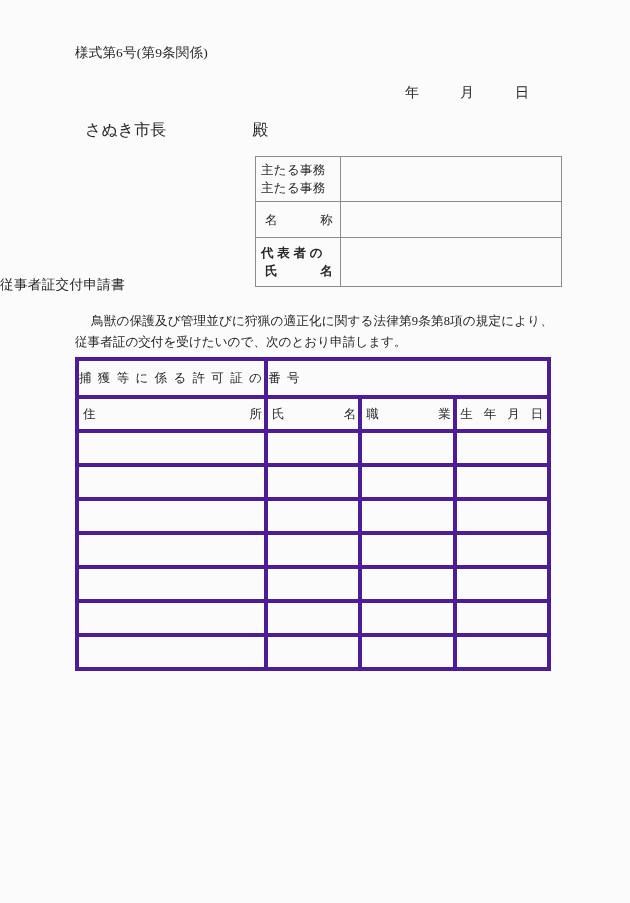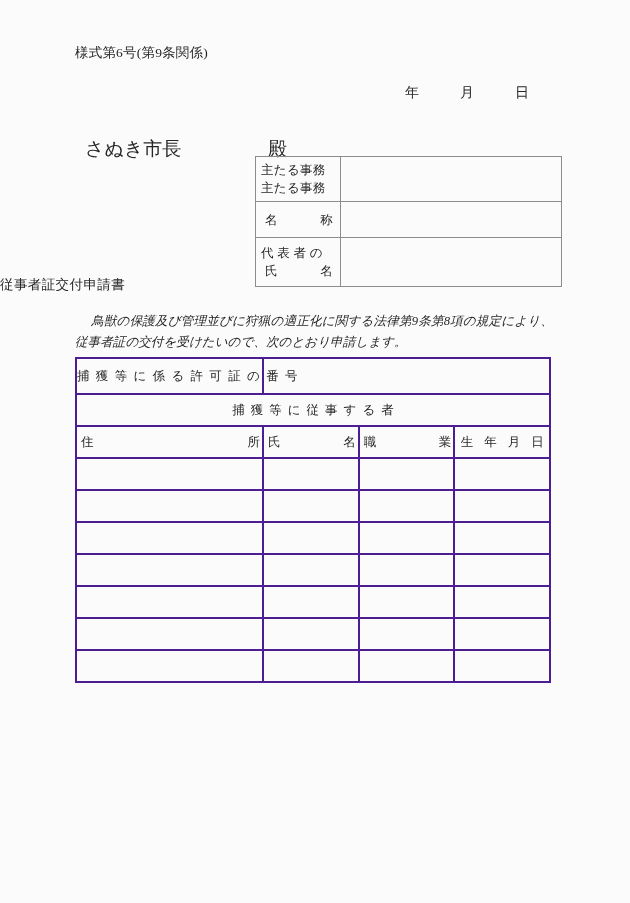--- a/index.html
+++ b/index.html
@@ -38,22 +38,22 @@
     font-size: 14px;
     white-space: nowrap;
   }
   .date-line span.gap {
     display: inline-block;
     width: 34px;
   }
   .addressee {
     position: absolute;
     left: 85px;
-    top: 136px;
-    font-size: 19px;
+    top: 120px;
+    font-size: 16px;
     white-space: nowrap;
   }
   .addressee .hono {
     display: inline-block;
     margin-left: 82px;
   }
 
   
   .applicant-table {
     position: absolute;
@@ -74,21 +74,21 @@
     padding: 4px 5px;
     line-height: 1.45;
     letter-spacing: 0.3px;
     margin-left: 16px;
   }
   .applicant-table td.value {
     width: 220px;
   }
   .row-addr .label, .row-addr .value { height: 34px; }
   .row-name .label, .row-name .value { height: 27px; }
-  .row-rep  .label, .row-rep  .value { height: 40px; }
+  .row-rep  .label, .row-rep  .value { height: 40px; font-weight: bold; }
 
   .spread2 {
     display: flex;
     justify-content: space-between;
     padding: 0 2px 0 4px;
   }
 
   
   .doc-title {
     position: absolute;
@@ -102,35 +102,34 @@
   
   .body-text {
     position: absolute;
     left: 75px;
     top: 311px;
     width: 478px;
     font-size: 12.6px;
     line-height: 1.68;
     text-align: justify;
     text-justify: inter-character;
-    font-style: italic;
   }
   .body-text .indent { display: inline-block; width: 16px; }
 
   
   .main-table {
     position: absolute;
     left: 75px;
     top: 357px;
     width: 476px;
     border-collapse: collapse;
     table-layout: fixed;
   }
   .main-table td {
-    border: 2px solid #4c1d95;
+    border: 4px solid #4c1d95;
     font-size: 12.5px;
     padding: 0;
     vertical-align: middle;
   }
   .permit-label {
     width: 185px;
     height: 34px;
     padding: 0 6px;
     letter-spacing: 1.6px;
     white-space: nowrap;
@@ -216,23 +215,20 @@
     <span class="indent"></span><span>鳥獣の保護及び管理並びに狩猟の適正化に関する法律第9条第8項の規定により、従事者証の交付を受けたいので、次のとおり申請します。</span>
   </div>
 
   <table class="main-table">
     <tbody>
       <tr>
         <td class="permit-label">捕 獲 等 に 係 る 許 可 証 の 番 号</td>
         <td class="permit-value" colspan="3"></td>
       </tr>
       <tr>
-        <td class="engaged-head" colspan="4">捕獲等に従事する者</td>
-      </tr>
-      <tr>
         <td class="col-head c-addr">
           <div class="spread2">
             <span>住</span>
             <span>所</span>
           </div>
         </td>
         <td class="col-head c-name">
           <div class="spread2">
             <span>氏</span>
             <span>名</span>

